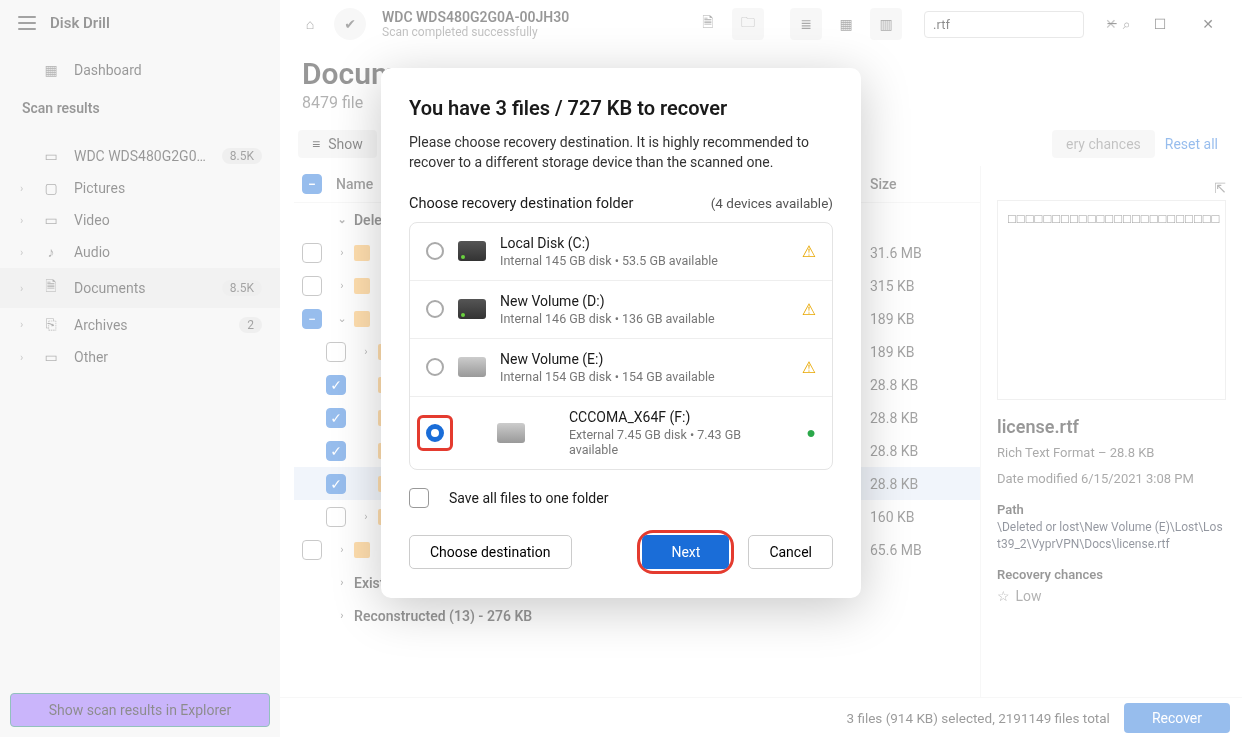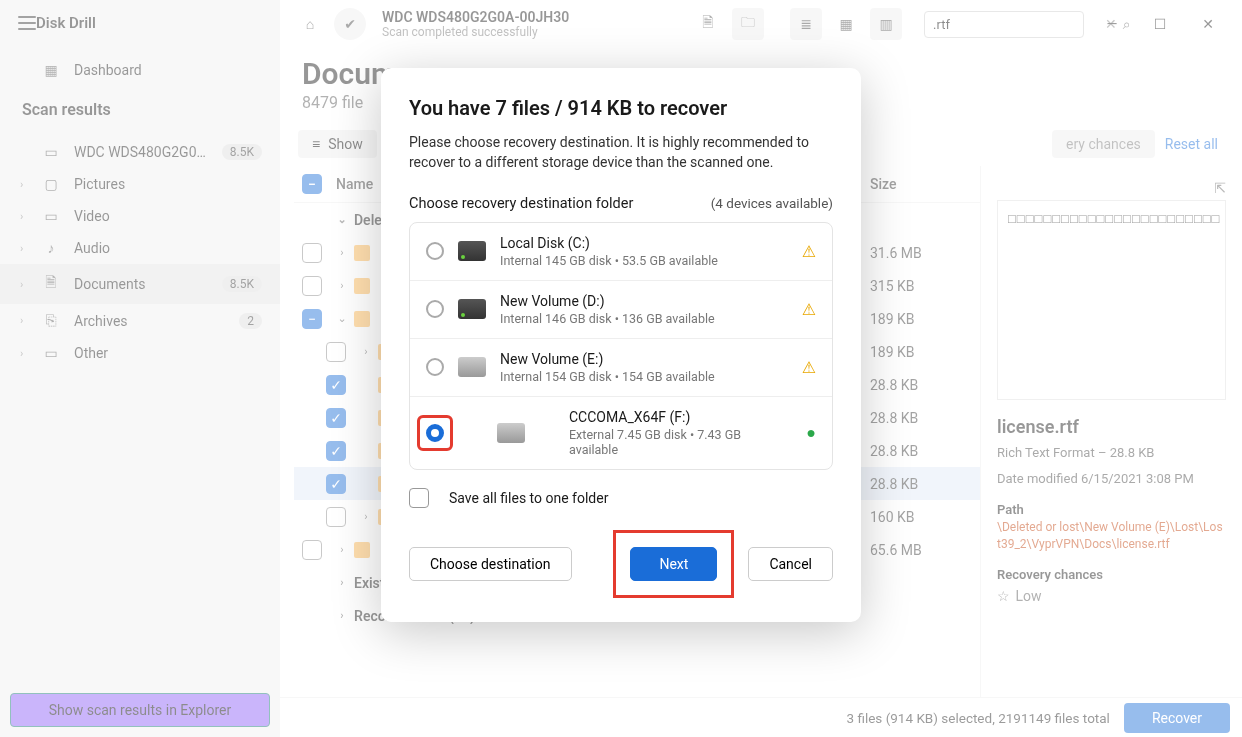--- a/index.html
+++ b/index.html
@@ -1,26 +1,26 @@
 <!DOCTYPE html>
 <html><head>
   <meta charset="utf-8">
   <style>
     * { margin: 0; padding: 0; box-sizing: border-box; font-family: -apple-system, BlinkMacSystemFont, "Segoe UI", Roboto, sans-serif; }
     body { width: 1242px; height: 737px; overflow: hidden; background: #fff; position: relative; font-size: 14px; color: #1a1a1a; }
     
     
     .sidebar { position: absolute; left: 0; top: 0; width: 280px; height: 100%; background: #f0f0f0; display: flex; flex-direction: column; }
-    .sidebar-header { display: flex; align-items: center; padding: 14px 18px; }
+    .sidebar-header { display: flex; align-items: center; padding: 14px 18px; gap: 14px; }
     .hamburger { width: 18px; height: 14px; display: flex; flex-direction: column; justify-content: space-between; cursor: pointer; }
     .hamburger span { height: 2px; background: #333; border-radius: 1px; }
     .sidebar-title { font-size: 15px; font-weight: 600; }
     .sidebar-nav { padding: 8px 0; flex: 1; overflow: auto; }
     .nav-item { display: flex; align-items: center; padding: 8px 18px 8px 42px; gap: 14px; cursor: pointer; position: relative; }
-    .nav-item.heading { font-weight: 600; padding-left: 22px; cursor: default; font-size: 16px; margin-top: 6px; margin-bottom: 9px;}
+    .nav-item.heading { font-weight: 600; padding-left: 22px; cursor: default; font-size: 14px; margin-top: 6px; margin-bottom: 16px;}
     .nav-item.selected { background: #e3e3e3; }
     .nav-item .chev { position: absolute; left: 20px; color: #888; font-size: 11px; }
     .nav-item .icn { width: 18px; display: flex; justify-content: center; color: #555; }
     .nav-item .label { flex: 1; white-space: nowrap; overflow: hidden; text-overflow: ellipsis; }
     .nav-badge { background: #dcdcdc; border-radius: 10px; padding: 1px 8px; font-size: 12px; color: #333; }
     .sidebar-footer { padding: 10px; }
     .explorer-btn { width: 100%; padding: 8px; background: #8b5cf6; border: 1px solid #0f766e; border-radius: 4px; cursor: pointer; font-size: 14px; }
     
     
     .main { position: absolute; left: 280px; top: 0; right: 0; bottom: 40px; display: flex; flex-direction: column; }
@@ -65,21 +65,21 @@
     .chk-sq.checked { background: #1a6dd8; border-color: #1a6dd8; color: #fff; }
     .chk-sq.partial { background: #1a6dd8; border-color: #1a6dd8; color: #fff; }
     
     
     .details { width: 262px; border-left: 1px solid #eee; padding: 14px 16px; overflow: auto; }
     .details .ext-icn { text-align: right; color: #666; }
     .preview { border: 1px solid #ddd; height: 200px; padding: 10px; font-size: 13px; letter-spacing: 1px; overflow: hidden; margin-top: 4px;}
     .details h3 { font-size: 18px; margin-top: 16px; font-weight: 600; }
     .details .meta { font-size: 13px; color: #444; margin-top: 6px; line-height: 1.5;}
     .details .label-sm { font-weight: 600; margin-top: 14px; font-size: 13px;}
-    .details .path-val { font-size: 12px; color: #c2410c; margin-top: 2px; line-height: 1.4; word-break: break-all;}
+    .details .path-val { font-size: 12px; color: #0f172a; margin-top: 2px; line-height: 1.4; word-break: break-all;}
     .details .chance { display: flex; align-items: center; gap: 6px; margin-top: 6px; color: #555;}
     
     
     .footer { position: absolute; bottom: 0; left: 280px; right: 0; height: 40px; display: flex; align-items: center; padding: 0 12px; border-top: 1px solid #eee; gap: 14px; }
     .footer-text { flex: 1; text-align: right; font-size: 13.5px; color: #222; }
     .recover-btn { background: #1a6dd8; color: #fff; border: none; padding: 7px 28px; border-radius: 4px; cursor: pointer; font-size: 14px; }
     
     
     .modal-overlay { position: absolute; inset: 0; background: rgba(255,255,255,0.55); display: flex; align-items: flex-start; justify-content: center; padding-top: 68px; }
     .modal { width: 480px; background: #fff; border-radius: 10px; box-shadow: 0 10px 50px rgba(0,0,0,.22); padding: 28px 28px 24px; }
@@ -103,21 +103,21 @@
     .dest-item .status { font-size: 16px; }
     .warn { color: #e8a700; }
     .ok { color: #2ba84a; }
     
     .save-all-row { display: flex; align-items: center; gap: 20px; margin-top: 18px; }
     .save-all-row .sq { width: 20px; height: 20px; border: 1.5px solid #999; border-radius: 4px; }
     .modal-buttons { display: flex; gap: 14px; margin-top: 22px; align-items: center;}
     .modal-buttons .spacer { flex: 1; }
     .btn { padding: 8px 20px; border-radius: 5px; font-size: 14px; cursor: pointer; border: 1px solid #ccc; background: #fff; }
     .btn.primary { background: #1a6dd8; color: #fff; border-color: #1a6dd8; padding: 8px 28px;}
-    .next-wrap { border: 3.5px solid #e43b2f; border-radius: 0; padding: 14px;}
+    .next-wrap { border: 3.5px solid #e43b2f; border-radius: 16px; padding: 2px;}
   </style>
 </head>
 <body>
 
 <div class="sidebar">
   <div class="sidebar-header">
     <div class="hamburger">
         <span></span>
         <span></span>
         <span></span>
@@ -375,21 +375,21 @@
   </div>
 </div>
 
 <div class="footer">
   <div class="footer-text">3 files (914 KB) selected, 2191149 files total</div>
   <button class="recover-btn">Recover</button>
 </div>
 
 <div class="modal-overlay">
   <div class="modal">
-    <h2>You have 7 files / 914 KB to recover</h2>
+    <h2>You have 3 files / 727 KB to recover</h2>
     <p class="desc">Please choose recovery destination. It is highly recommended to recover to a different storage device than the scanned one.</p>
     <div class="dest-row">
       <span>Choose recovery destination folder</span>
       <span class="r">(4 devices available)</span>
     </div>
     <div class="dest-list">
       <div class="dest-item">
         <div class="radio-wrap">
             <div class="radio"></div>
           </div>

